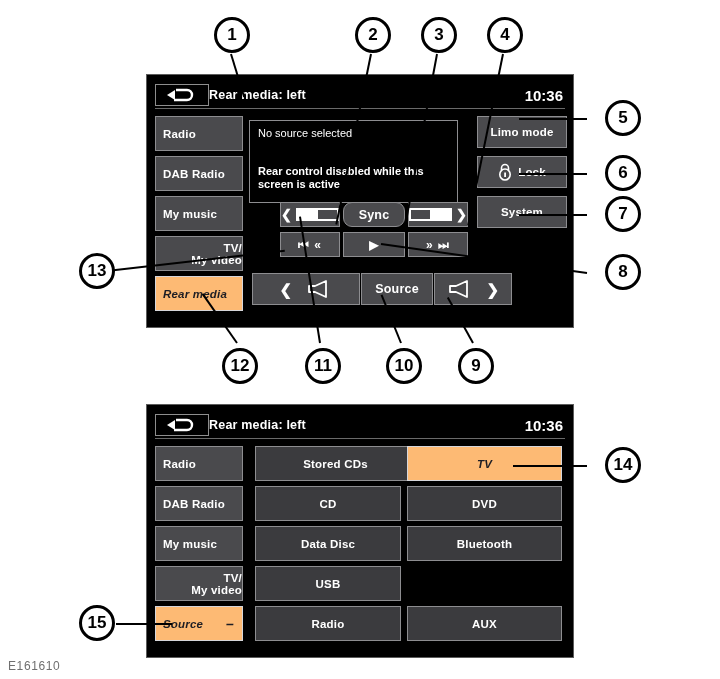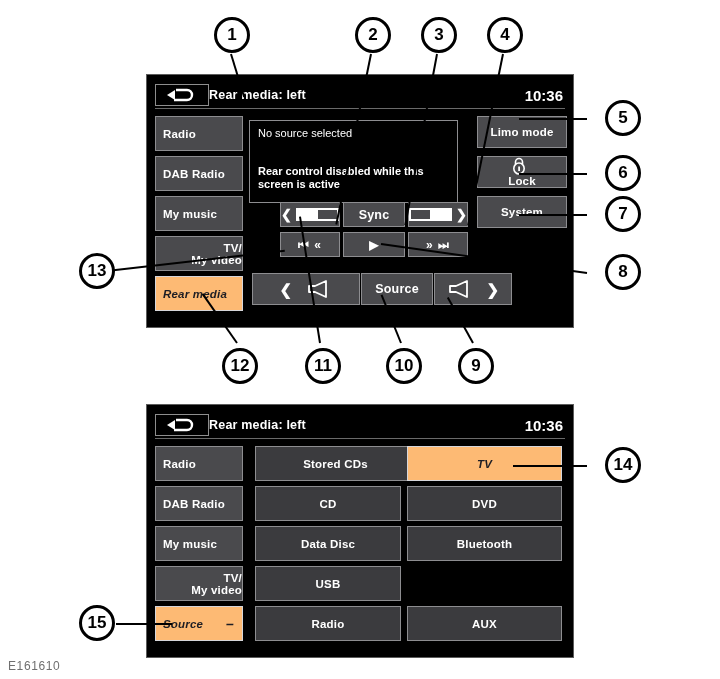--- a/index.html
+++ b/index.html
@@ -206,21 +206,21 @@
     <div class="info-line1">No source selected</div>
     <div class="info-line2">Rear control disabled while this screen is active</div>
   </div>
 
   <div class="tile" style="left:133px;top:127px;width:60px;height:25px;">
     <span class="chev">❮</span>
     <span class="slider left-knob" style="margin-left:4px;">
       <span class="knob"></span>
     </span>
   </div>
-  <div class="tile" style="left:196px;top:127px;width:62px;height:25px;">
+  <div class="tile" style="left:196px;top:127px;width:62px;height:25px;border-radius:9px;">
     <span class="tile-txt" style="font-size:12.5px;">Sync</span>
   </div>
   <div class="tile" style="left:261px;top:127px;width:60px;height:25px;">
     <span class="slider right-knob" style="margin-right:4px;">
       <span class="knob"></span>
     </span>
     <span class="chev">❯</span>
   </div>
 
   <div class="tile" style="left:133px;top:157px;width:60px;height:25px;">
@@ -245,21 +245,21 @@
   <div class="tile" style="left:287px;top:198px;width:78px;height:32px;">
     <svg class="spk" width="26" height="18" viewBox="0 0 26 18">
       <path d="M3 6 L9 6 L20 1 L20 17 L9 12 L3 12 Z" fill="none" stroke="#fff" stroke-width="1.8" stroke-linejoin="round"></path>
     </svg>
     <span class="chev" style="font-size:15px;margin-left:14px;">❯</span>
   </div>
 
   <div class="tile" style="left:330px;top:41px;width:90px;height:32px;">
     <span class="tile-txt">Limo mode</span>
   </div>
-  <div class="tile" style="left:330px;top:81px;width:90px;height:32px;flex-direction:column;">
+  <div class="tile" style="left:330px;top:81px;width:90px;height:32px;">
     <svg width="14" height="18" viewBox="0 0 14 18" style="margin-right:6px;">
       <path d="M3.5 7 V5 a3.5 3.5 0 0 1 7 0 V7" fill="none" stroke="#fff" stroke-width="1.6"></path>
       <ellipse cx="7" cy="11.5" rx="5.2" ry="5.5" fill="none" stroke="#fff" stroke-width="1.6"></ellipse>
       <rect x="6.2" y="9.5" width="1.8" height="4.5" fill="#fff"></rect>
     </svg>
     <span class="tile-txt">Lock</span>
   </div>
   <div class="tile" style="left:330px;top:121px;width:90px;height:32px;">
     <span class="tile-txt">System</span>
   </div>

